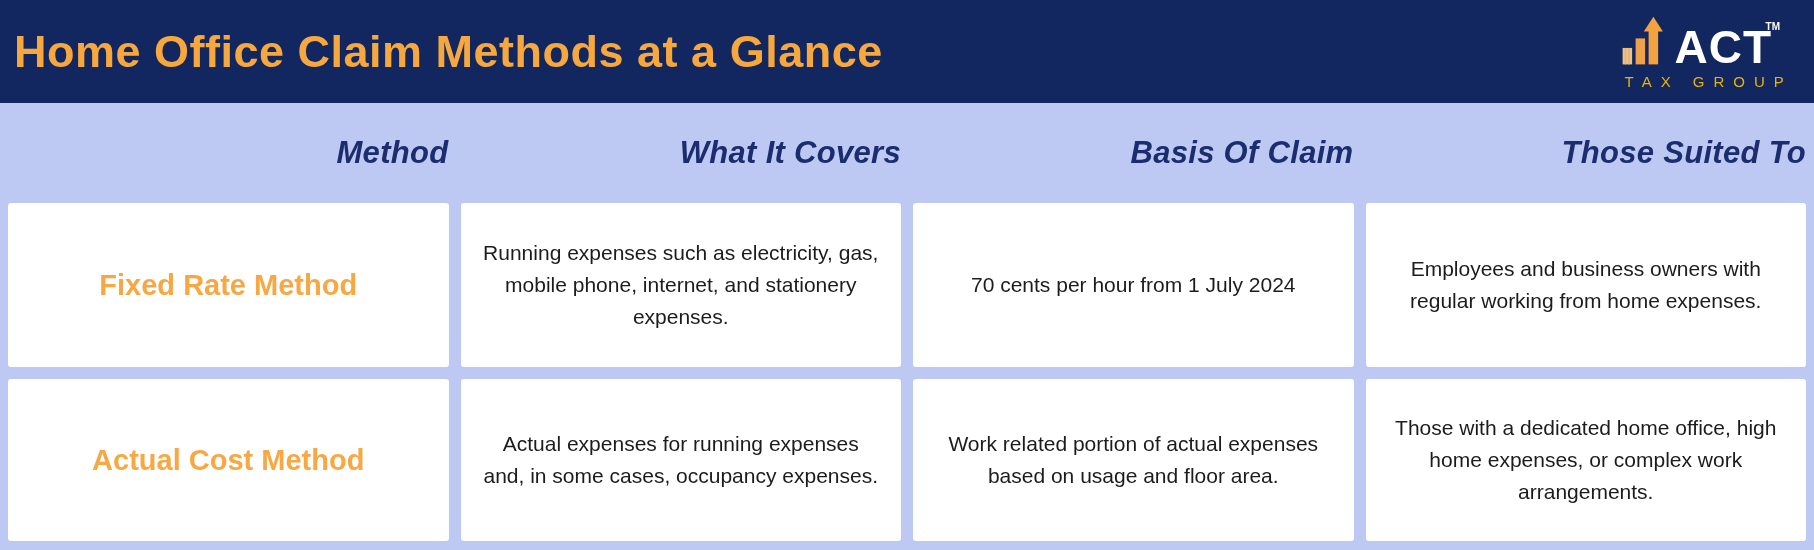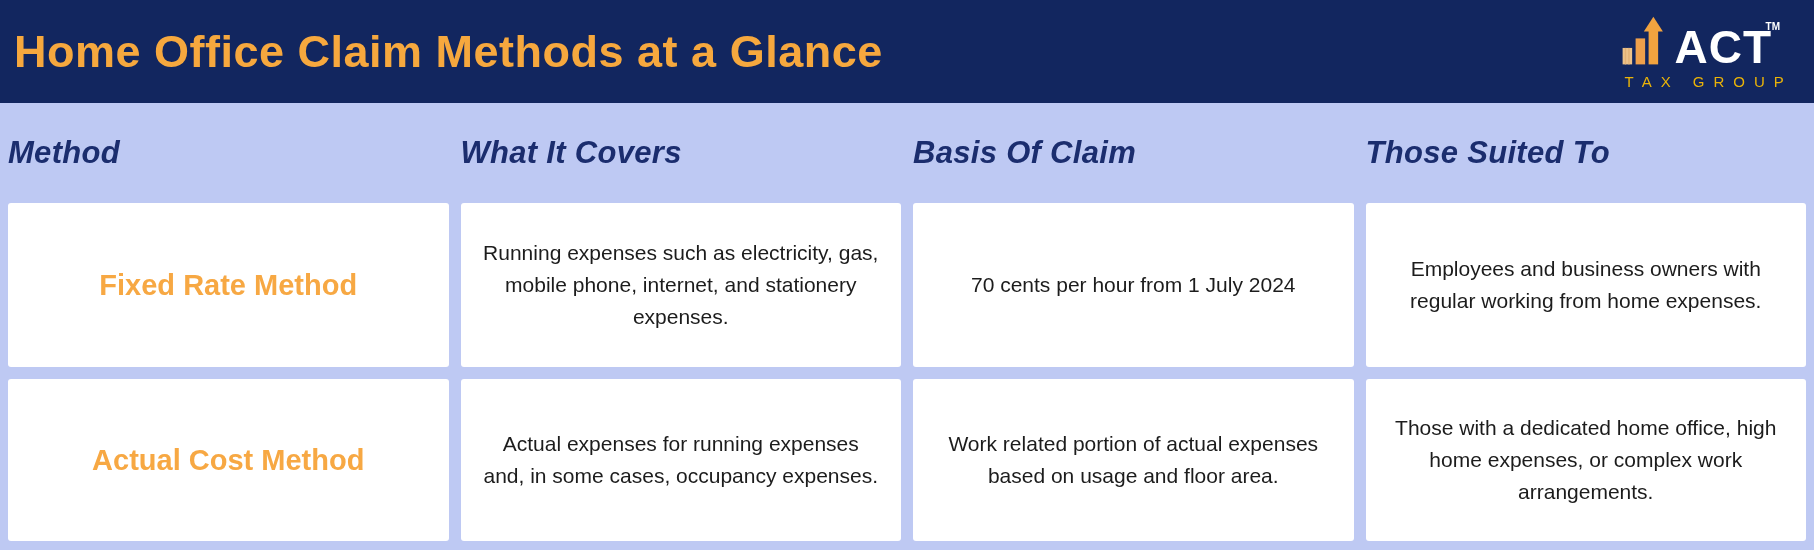--- a/index.html
+++ b/index.html
@@ -78,21 +78,21 @@
   .col-headers {
     height: 100px;
     flex: 0 0 100px;
     display: grid;
     grid-template-columns: repeat(4, 1fr);
     column-gap: 12px;
     padding: 0 8px;
     align-items: center;
   }
   .col-header {
-    text-align: left;
+    text-align: right;
     color: #1b2d6e;
     font-size: 31px;
     font-weight: bold;
     font-style: italic;
     letter-spacing: 0.3px;
   }
 
   
   .cards {
     flex: 1 1 auto;

